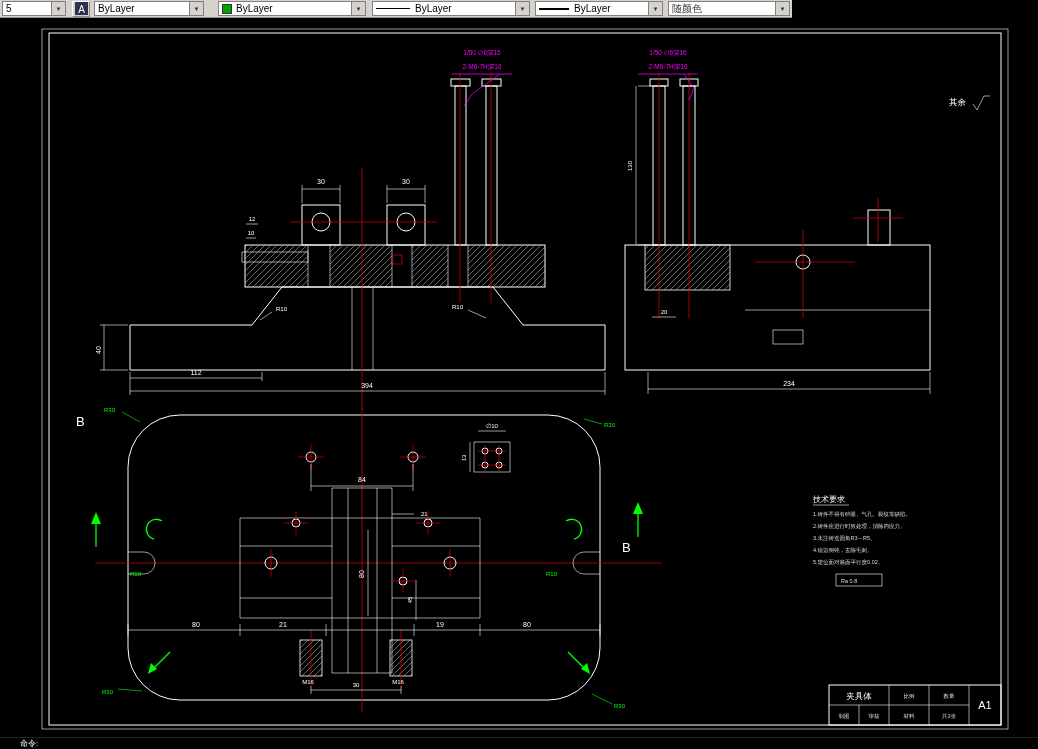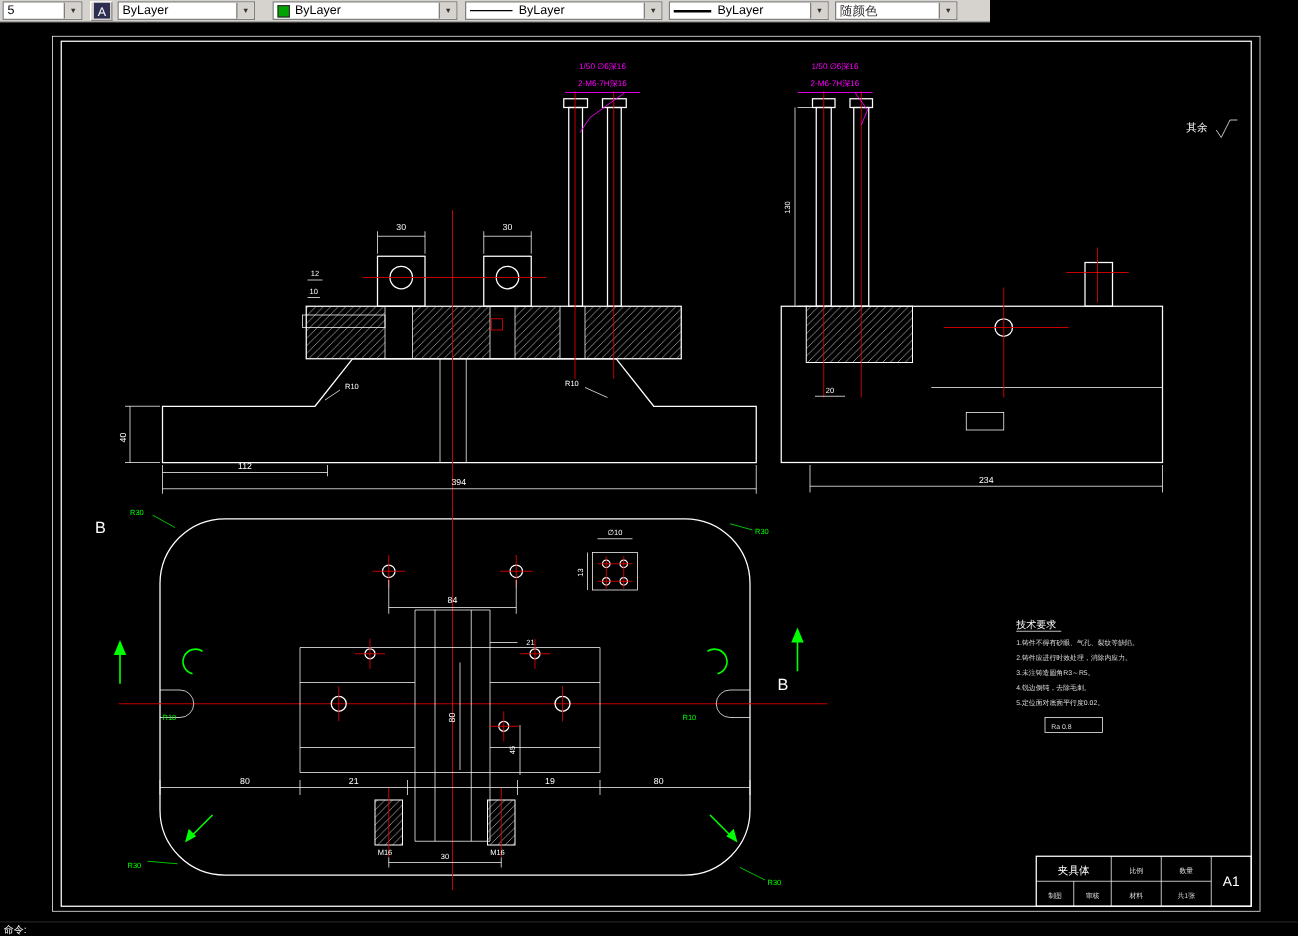--- a/index.html
+++ b/index.html
@@ -12,21 +12,21 @@
   .combo .arrow{margin-left:auto;width:13px;height:100%;background:#d6d3ce;border-left:1px solid #7f7f7f;
                 display:flex;align-items:center;justify-content:center;font-size:6px;color:#333;flex:0 0 13px;}
   .swatch{width:8px;height:8px;background:#00a400;border:1px solid #333;margin-right:4px;flex:0 0 8px;}
   .lt-line{width:34px;height:1px;background:#000;margin-right:5px;flex:0 0 34px;}
   .lw-line{width:30px;height:2px;background:#000;margin-right:5px;flex:0 0 30px;}
   .tbtn{width:18px;height:16px;background:#d6d3ce;border:1px solid #888;border-top-color:#fff;border-left-color:#fff;
         padding:0;margin:0;display:flex;align-items:center;justify-content:center;}
   
   .canvas{position:absolute;top:18px;left:0;width:885px;height:719px;background:#000;}
   .cmdbar{position:absolute;bottom:0;left:0;width:1038px;height:12px;background:#000;border-top:1px solid #222;
-          color:#fff;font-size:8px;display:flex;align-items:center;padding-left:3px;box-sizing:border-box;}
+          color:#fff;font-size:8px;display:flex;align-items:center;padding-left:20px;box-sizing:border-box;}
   
   svg text{font-family:"Liberation Sans",sans-serif;fill:#fff;}
   .w {stroke:#fff;stroke-width:1;fill:none;}
   .wt{stroke:#fff;stroke-width:.6;fill:none;}
   .r {stroke:#e00000;stroke-width:.7;fill:none;}
   .g {stroke:#00ff00;stroke-width:1.3;fill:none;}
   .gt{stroke:#00ff00;stroke-width:.6;fill:none;}
   .gf{fill:#00ff00;stroke:none;}
   .mgl{stroke:#ff00ff;stroke-width:.7;fill:none;}
   .t7{font-size:7px;} .t6{font-size:6px;} .t55{font-size:5.5px;fill:#ddd;}
@@ -59,21 +59,21 @@
   <div class="combo" style="width:158px;margin-left:6px">
     <span class="lt-line"></span>
     <span>ByLayer</span>
     <span class="arrow">▼</span>
   </div>
   <div class="combo" style="width:128px;margin-left:5px">
     <span class="lw-line"></span>
     <span>ByLayer</span>
     <span class="arrow">▼</span>
   </div>
-  <div class="combo" style="width:98px;margin-left:5px;color:#333">
+  <div class="combo" style="width:122px;margin-left:5px;color:#333">
     <span>随颜色</span>
     <span class="arrow">▼</span>
   </div>
 </div>
 
 <div class="canvas">
 <svg width="1038" height="719" viewBox="0 0 1038 719">
   <defs>
     <pattern id="hatch" patternUnits="userSpaceOnUse" width="6" height="6">
       <path d="M0,6 L6,0" stroke="#cfcfcf" stroke-width="0.5"></path>

